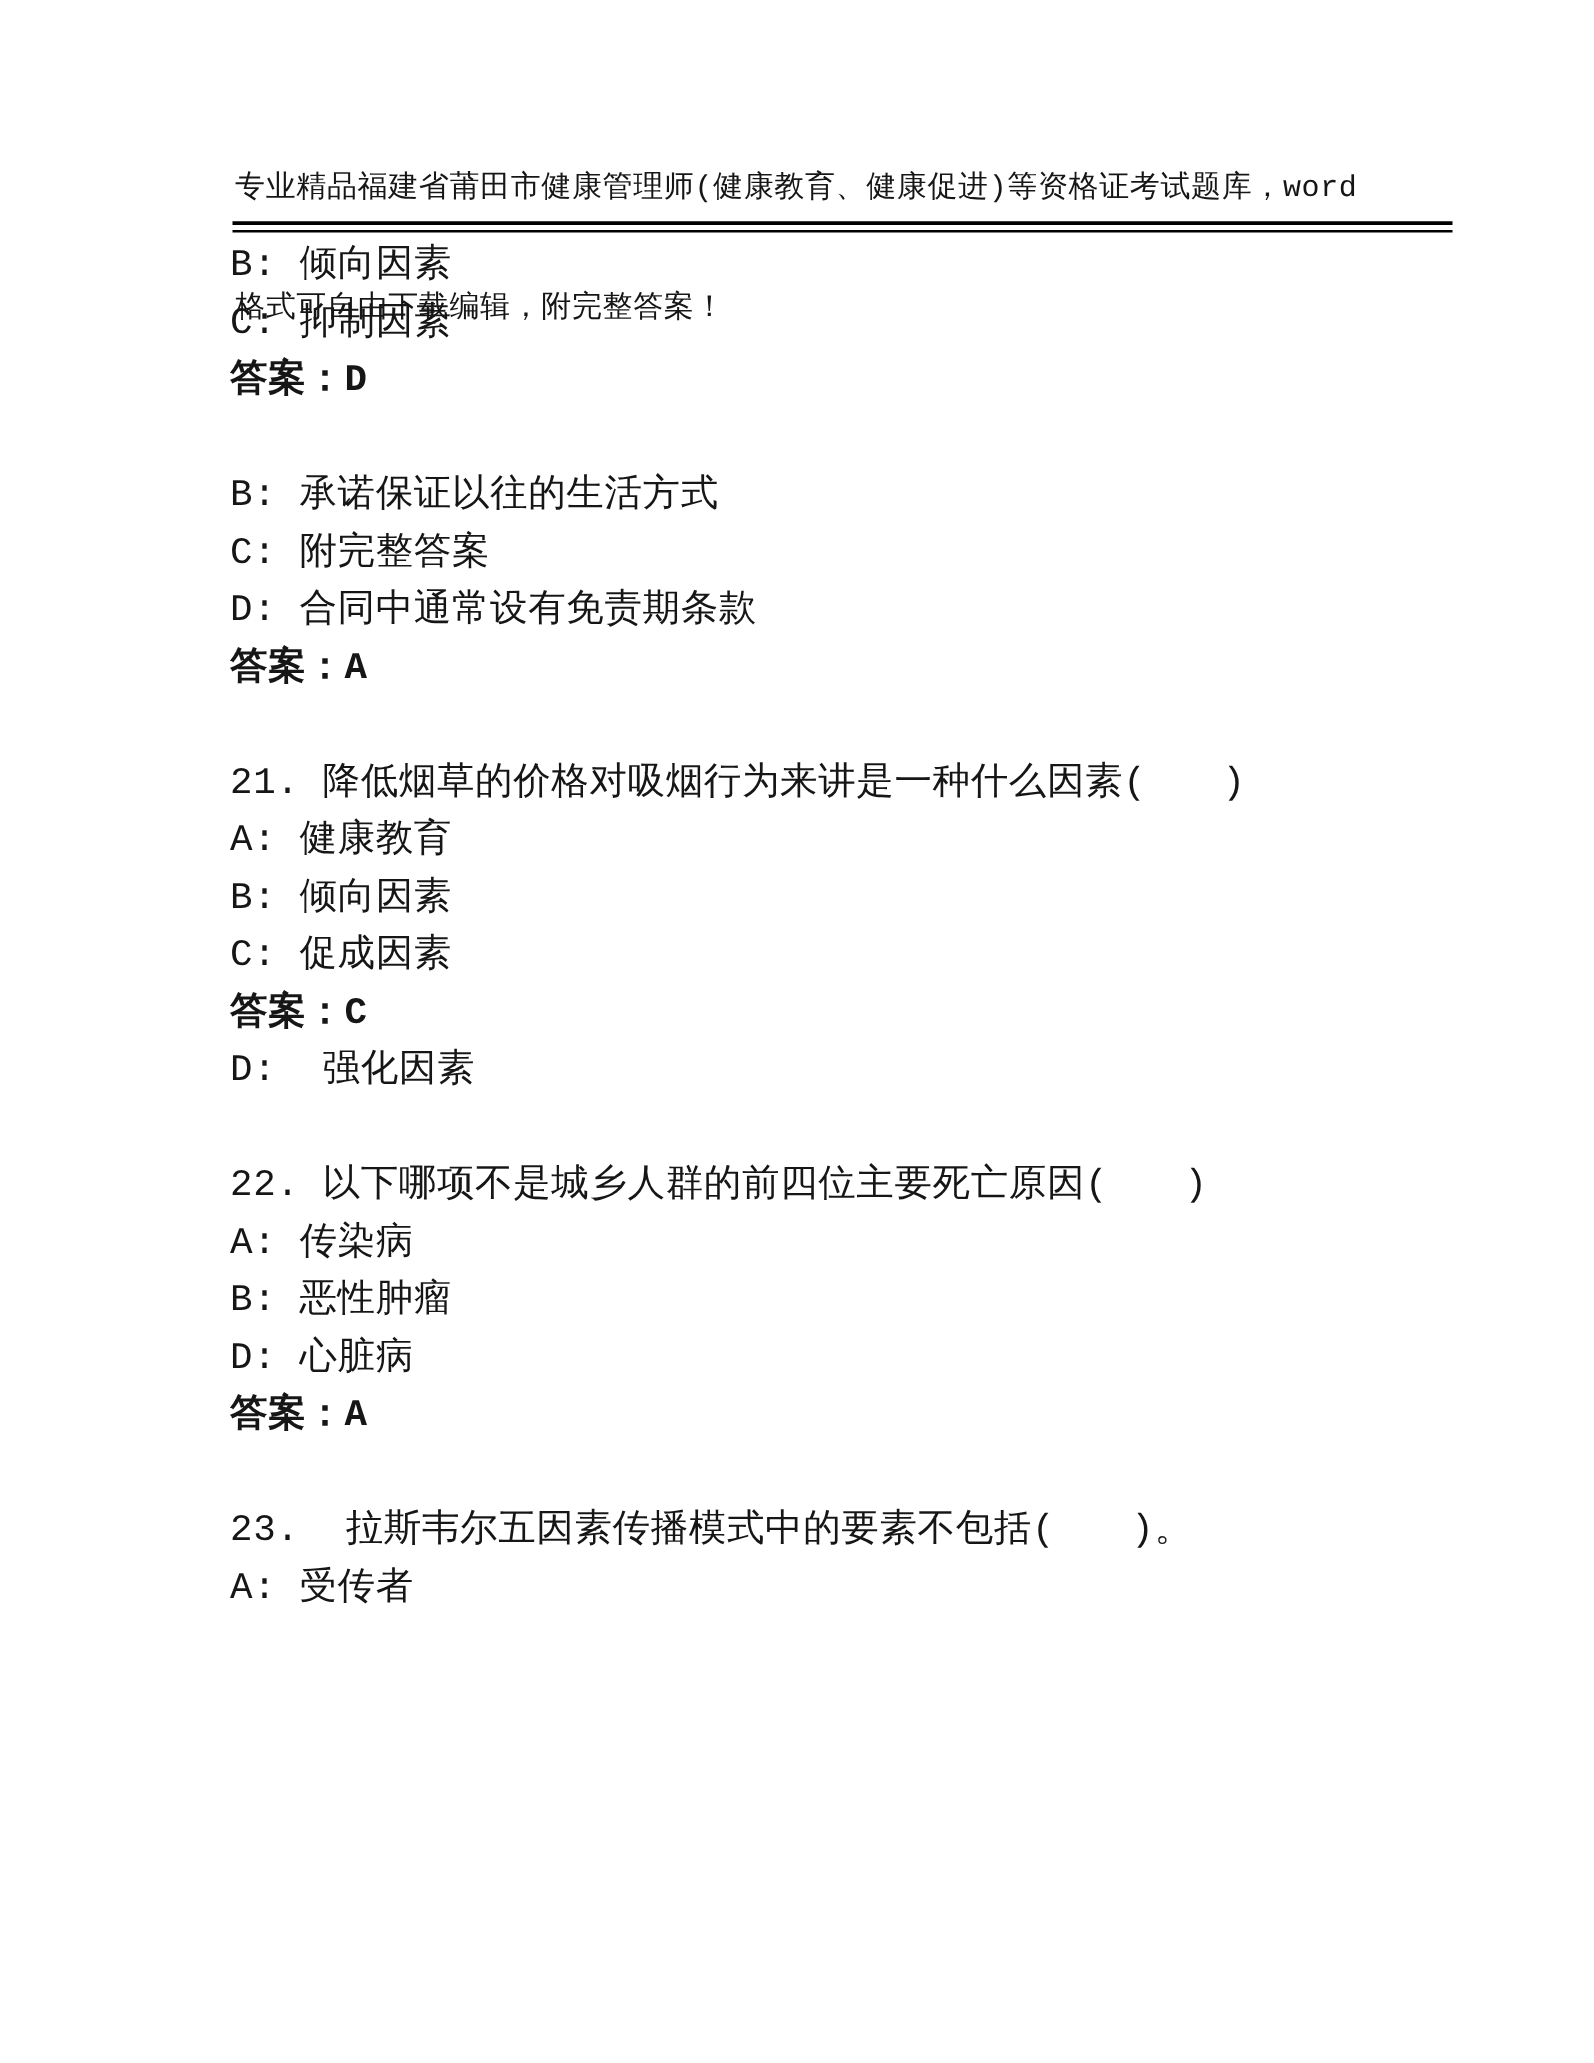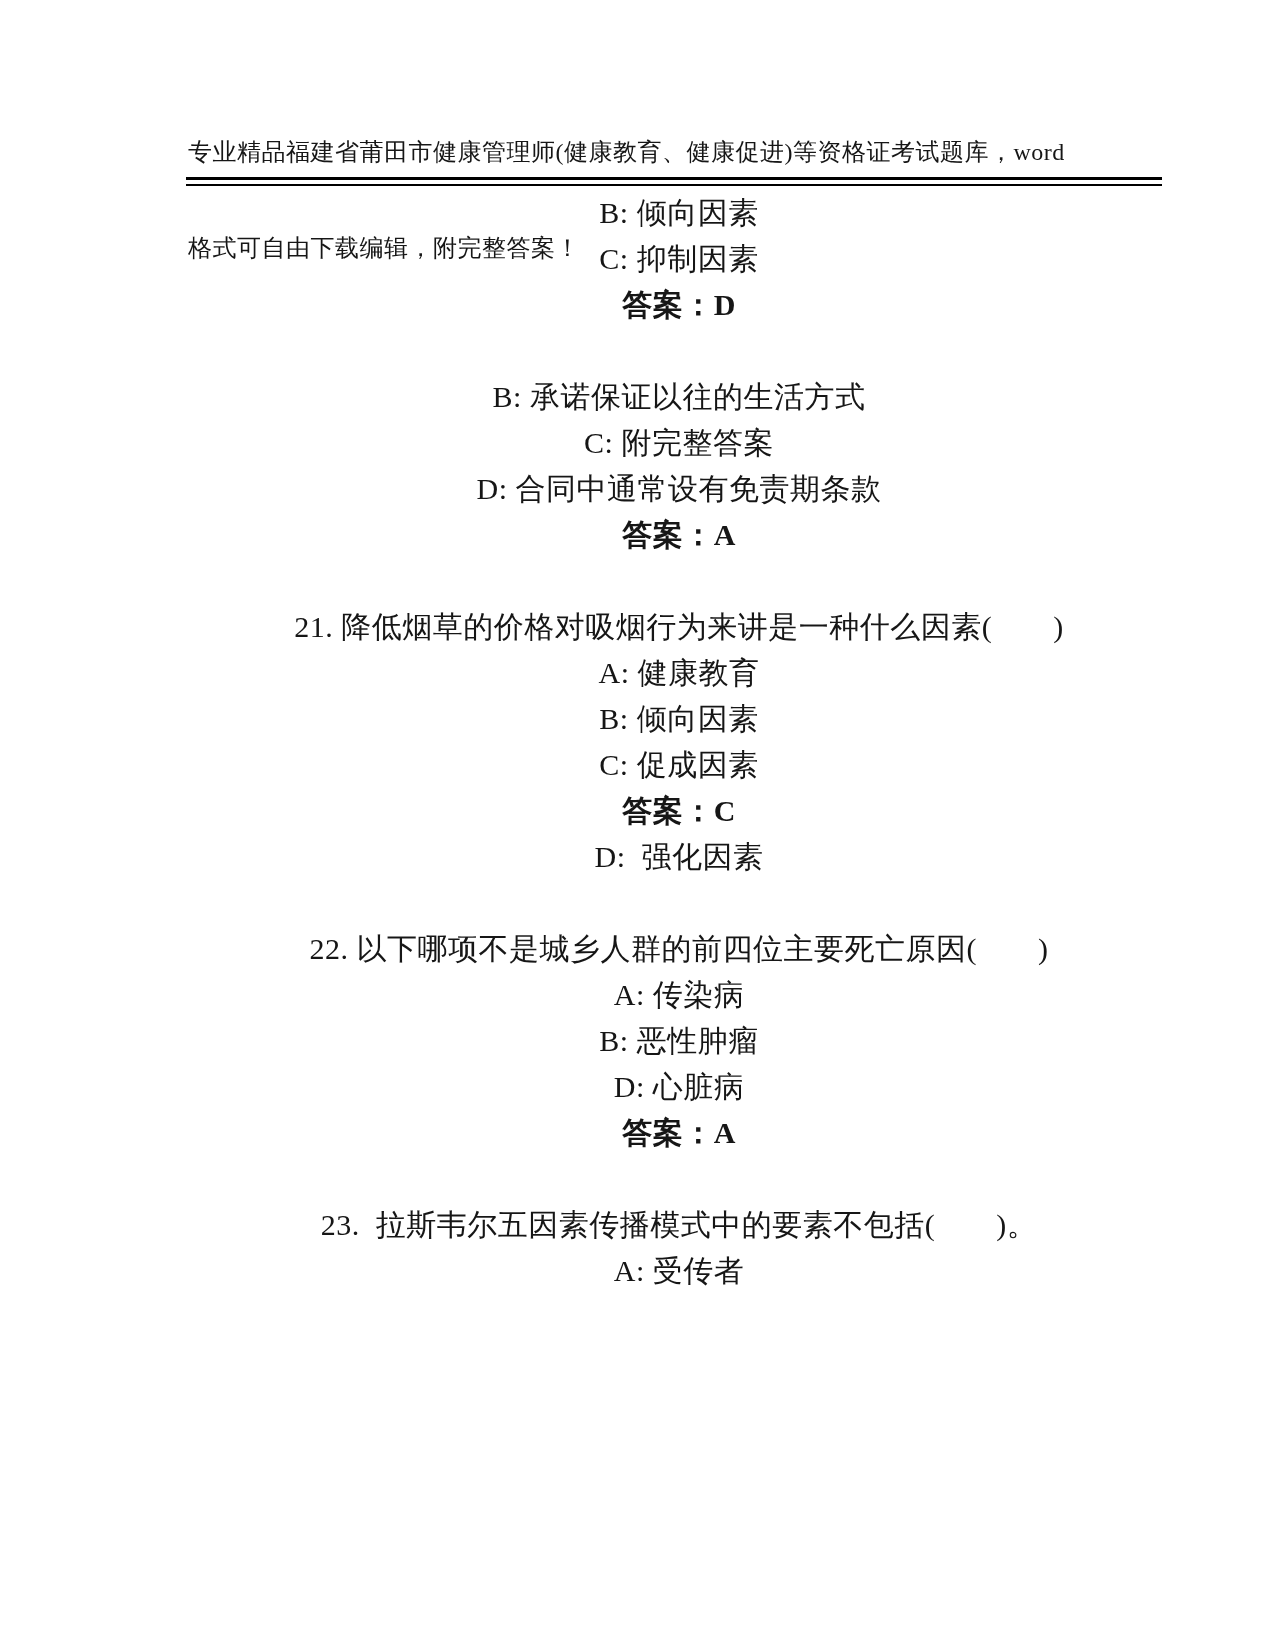--- a/index.html
+++ b/index.html
@@ -33,22 +33,22 @@
   }
   .doc-body {
     position: absolute;
     left: 184px;
     top: 190px;
     width: 990px;
     font-size: 30px;
     line-height: 46px;
     letter-spacing: 0.5px;
   }
-  .qblock { margin: 0 0 46px 0; text-align: center; }
-  .line { white-space: pre-wrap; }
+  .qblock { margin: 0 0 46px 0; }
+  .line { white-space: pre-wrap; font-family: Liberation Mono, monospace; }
   .answer { font-weight: bold; }
 </style>
 </head>
 <body>
 
 <div class="page">
 
   <div class="doc-header">
     <div class="line">专业精品福建省莆田市健康管理师(健康教育、健康促进)等资格证考试题库，word</div>
     <div class="line">格式可自由下载编辑，附完整答案！</div>

